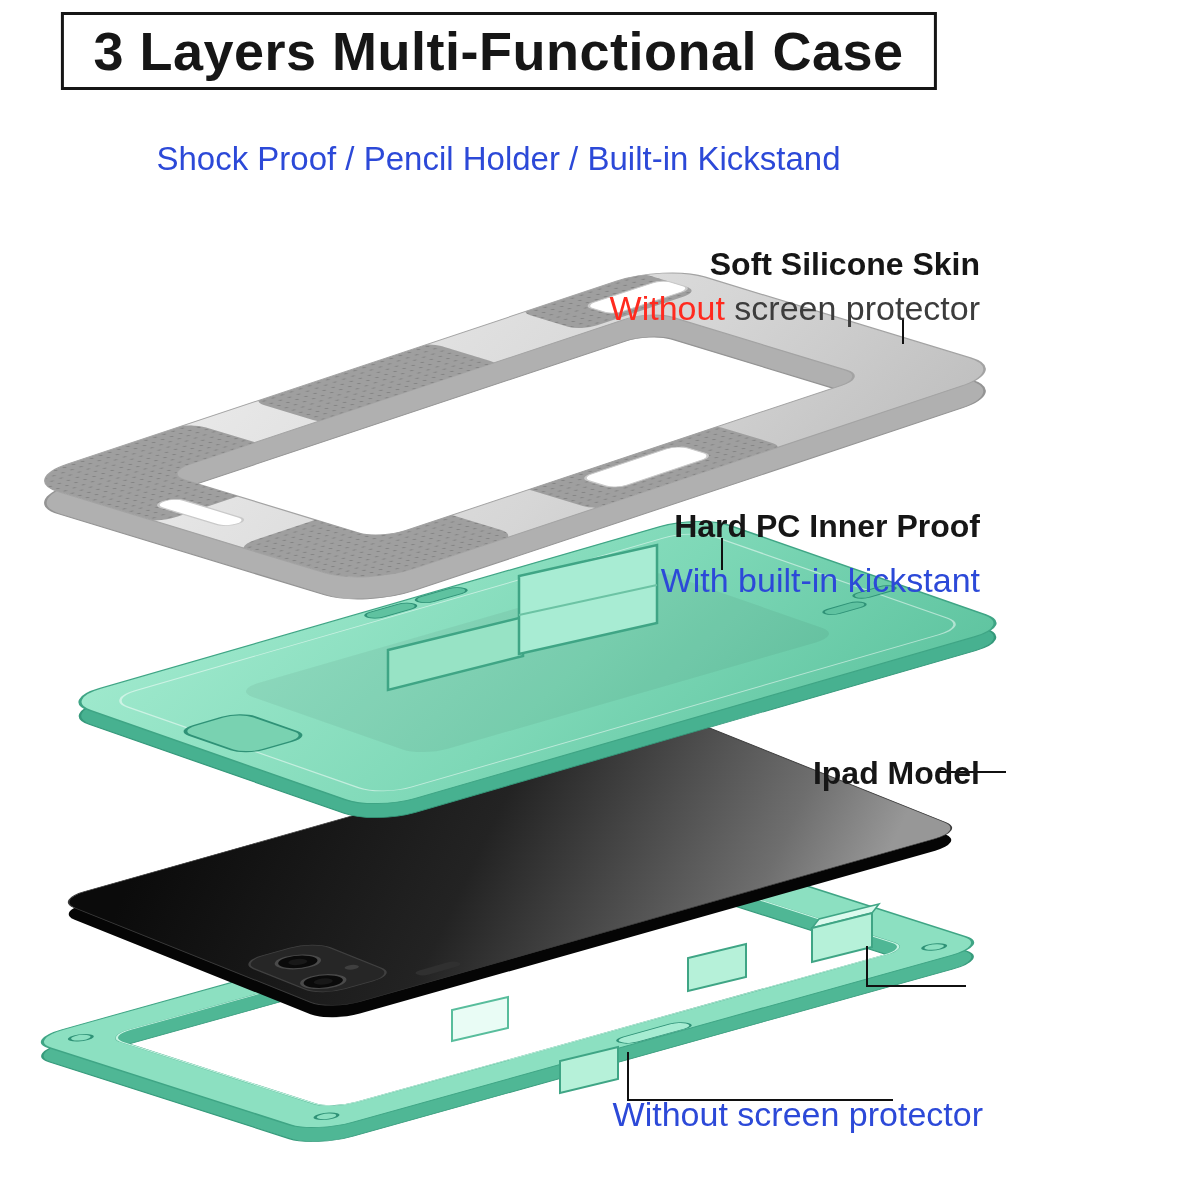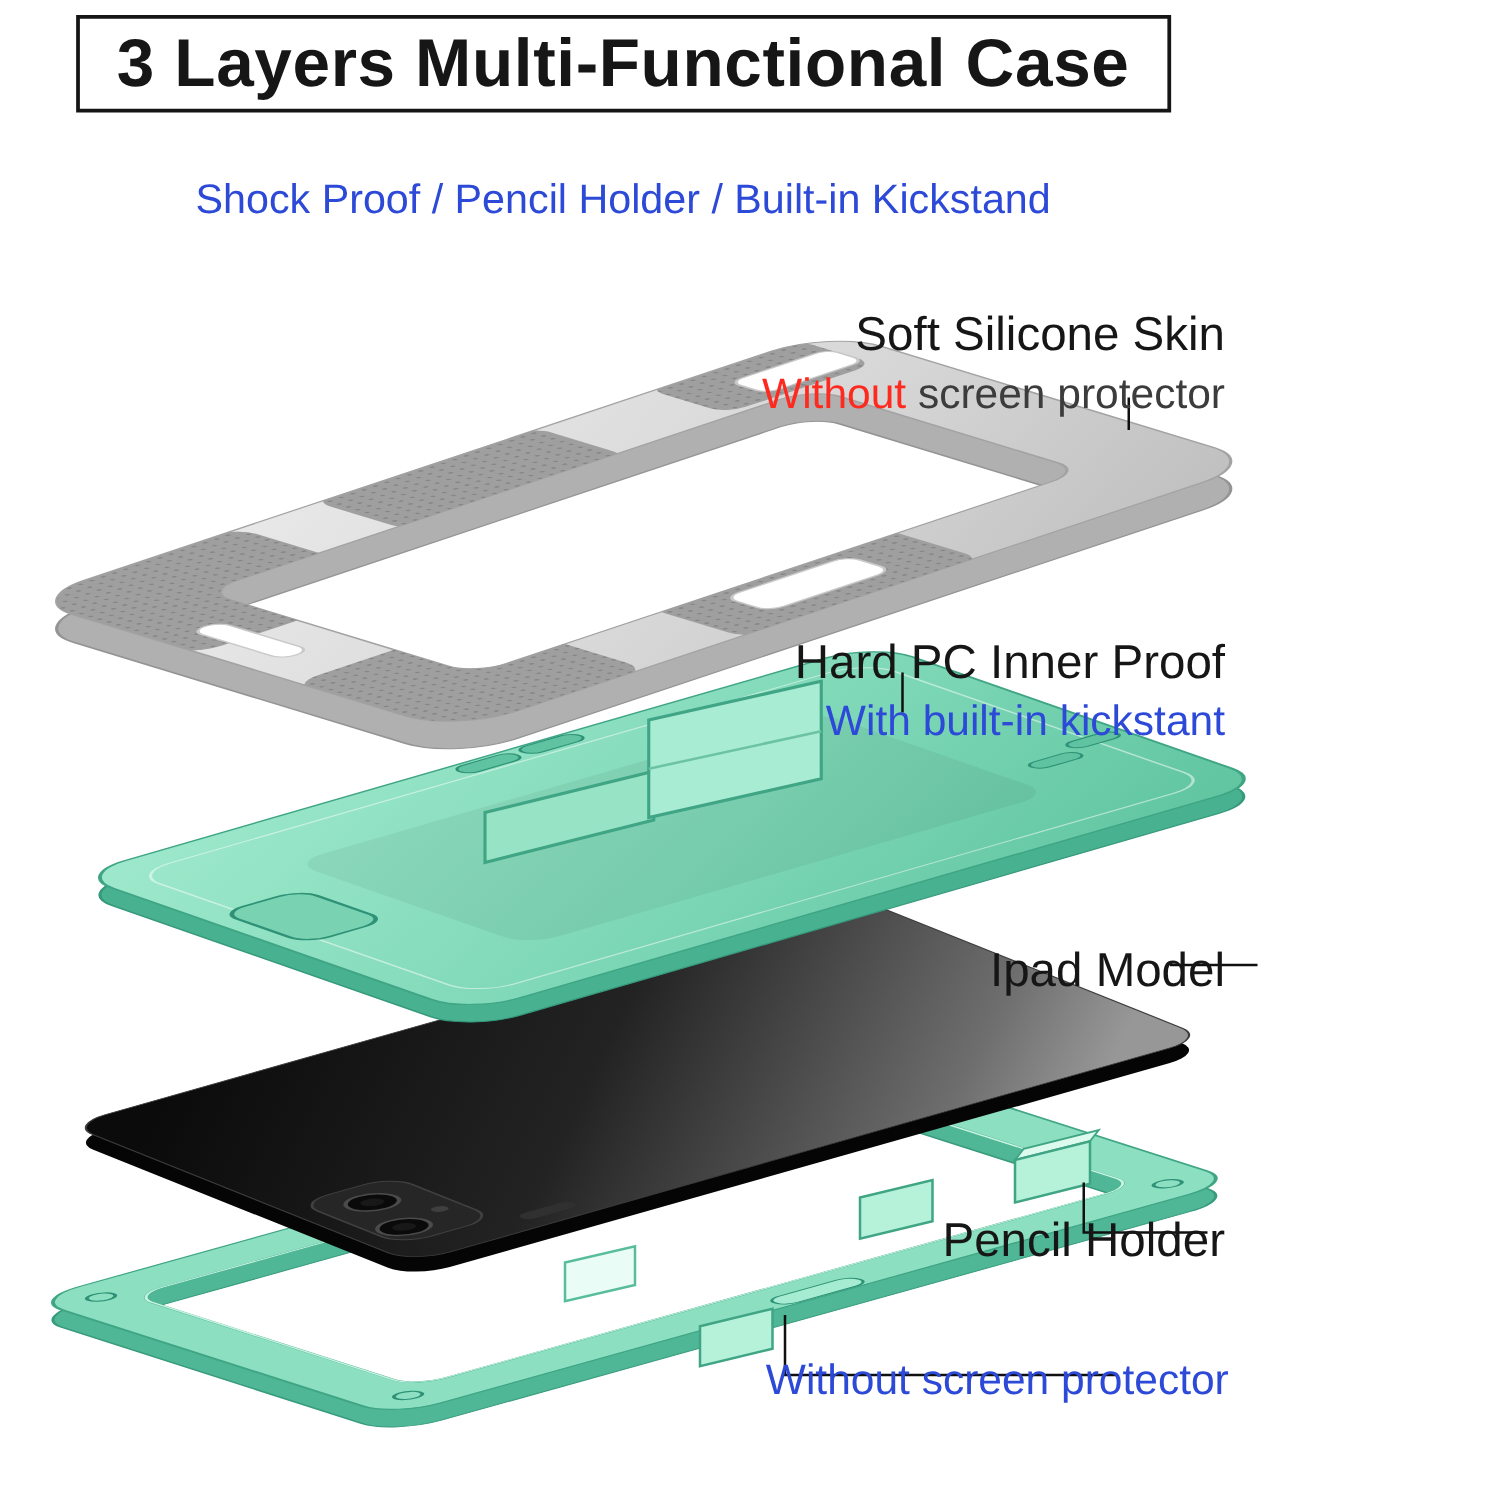--- a/index.html
+++ b/index.html
@@ -9,24 +9,24 @@
   svg.scene { position:absolute; left:0; top:0; width:1200px; height:1200px; }
 
   .title-box { position:absolute; top:12px; left:50%; transform:translateX(-50%);
     border:3px solid #151515; background:#fff; padding:5px 30px; white-space:nowrap; }
   .title-box h1 { font-size:54px; font-weight:700; color:var(--text-dark); letter-spacing:0.5px; }
 
   .subtitle { position:absolute; top:108px; left:0; width:100%; text-align:center;
     font-size:33px; font-weight:500; color:var(--accent-blue);margin-top:32px; }
 
   .callout { position:absolute; text-align:right; line-height:1.3; }
-  .callout .main { display:block; font-size:38px; font-weight:400;
+  .callout .main { display:block; font-size:32px; font-weight:700;
     color:var(--text-dark); white-space:nowrap; }
   .callout .sub  { display:block; font-size:34px; color:var(--text-gray); white-space:nowrap; }
-  .callout .sub.blue { color:var(--accent-blue); }
+  .callout .sub.blue { color:var(--accent-blue);margin-top:10px; }
   .red { color:var(--alert-red); }
 
   .c-silicone { top:244px; right:17px; }
   .c-shell    { top:506px; right:17px; }
   .c-ipad     { top:753px; right:17px;margin-left:29px; }
   .c-pencil   { top:969px; right:17px; }
   .c-plastic  { top:1082px; right:14px; }
 </style>
 </head>
 <body>
@@ -171,21 +171,18 @@
 
   <div class="callout c-shell">
     <span class="main">Hard PC Inner Proof</span>
     <span class="sub blue">With built-in kickstant</span>
   </div>
 
   <div class="callout c-ipad">
     <span class="main">Ipad Model</span>
   </div>
 
-  <div class="callout c-pencil">
-    <span class="main">Pencil Holder</span>
-  </div>
 
   <div class="callout c-plastic">
     <span class="sub blue">Without screen protector</span>
   </div>
 
 </div>
 
 </body></html>

